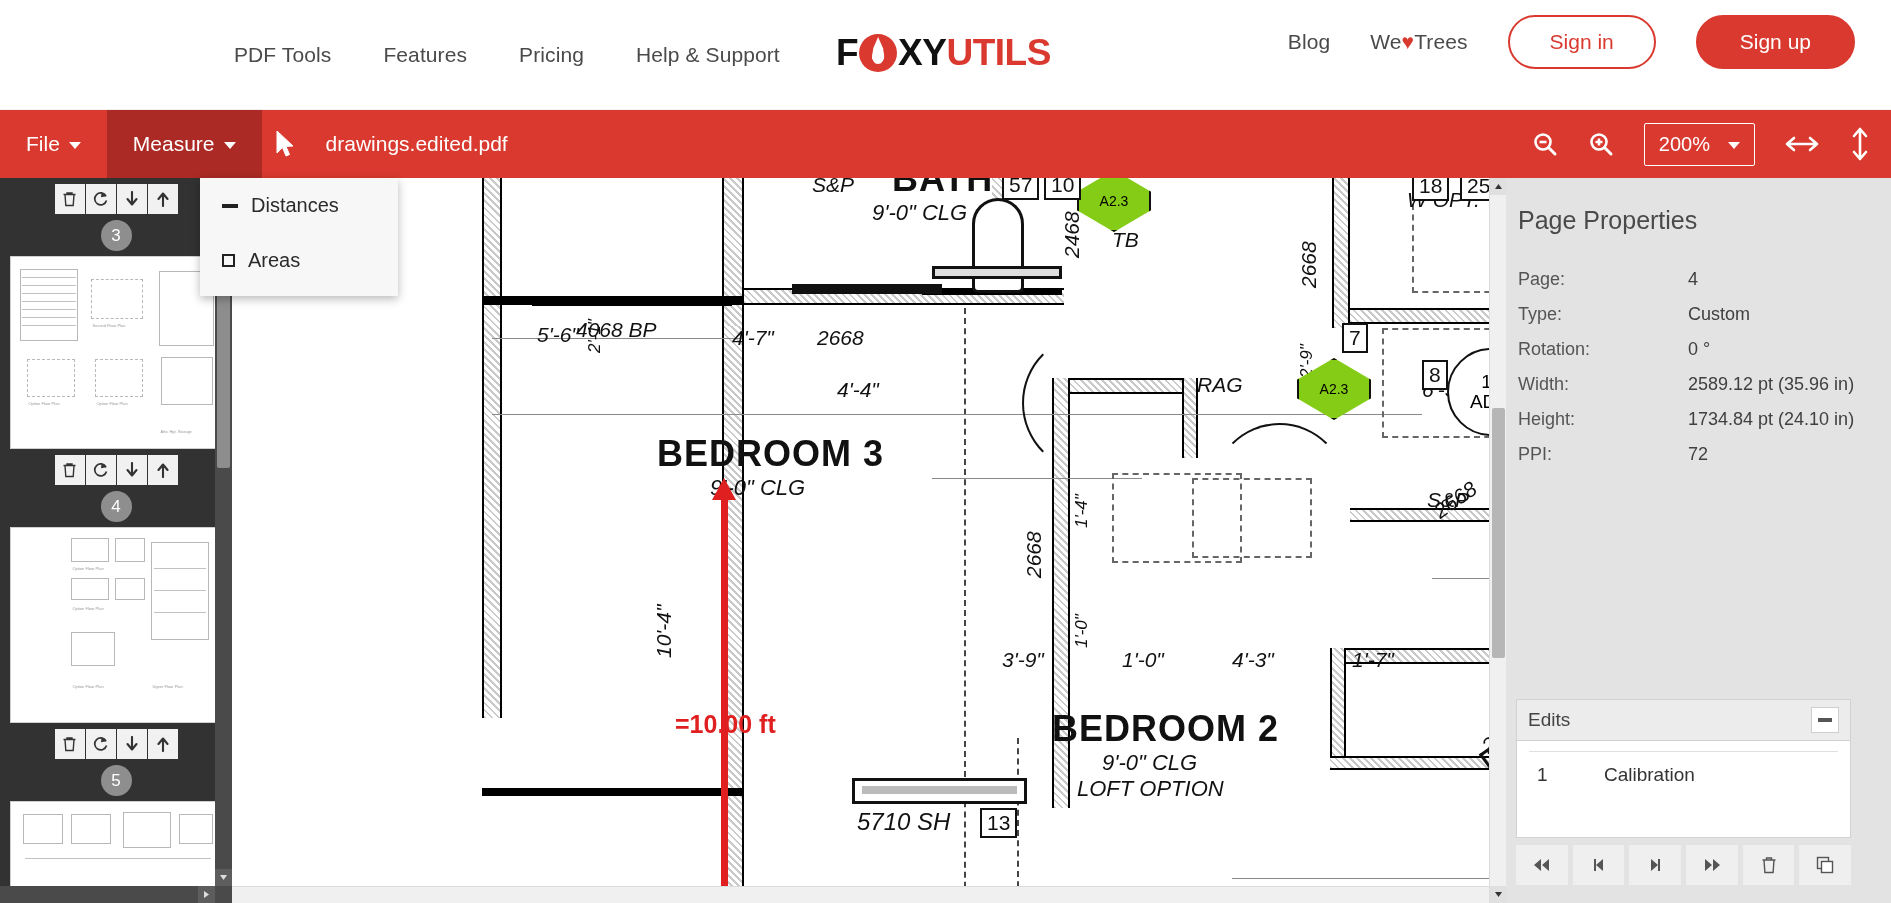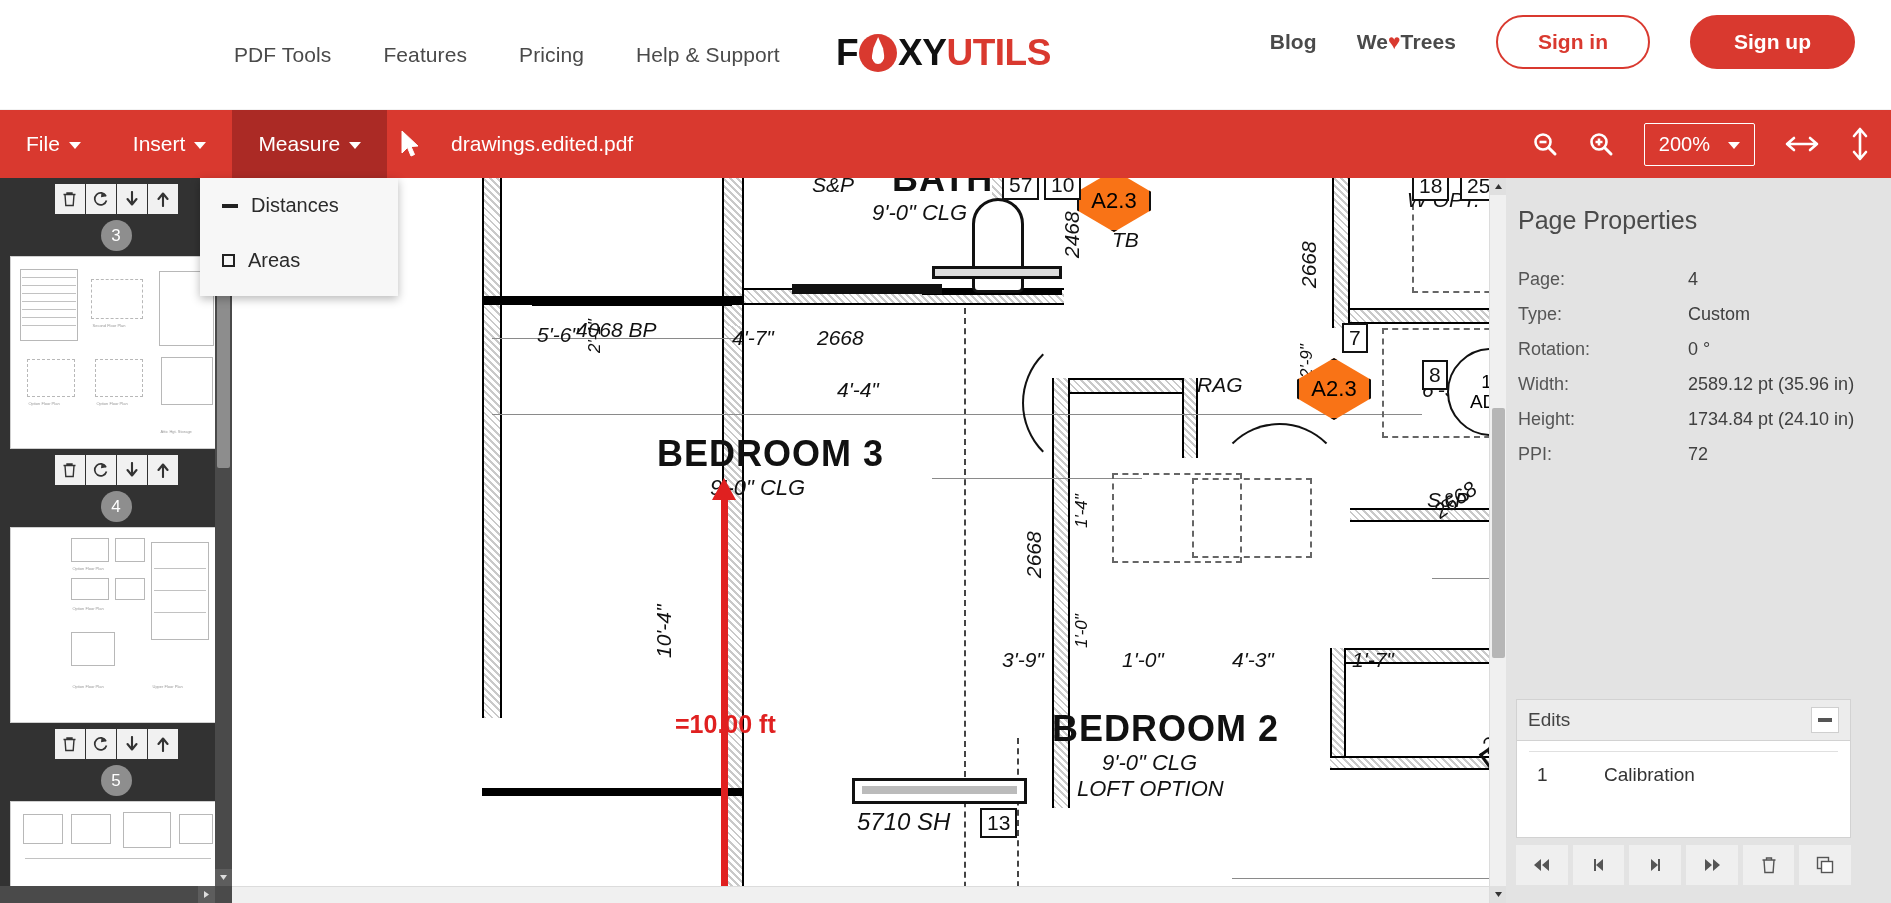--- a/index.html
+++ b/index.html
@@ -42,21 +42,21 @@
     transform: translateX(-50%);
     width: 13px; height: 27px;
     background: #fff;
     border-radius: 50% 50% 50% 50% / 68% 68% 32% 32%;
     clip-path: polygon(50% 0%, 88% 42%, 100% 78%, 76% 100%, 24% 100%, 0% 78%, 14% 40%);
   }
   .logo-xy { color: #111; }
   .logo-utils { color: #d9392f; }
   .nav-right {
     position: absolute; right: 36px; top: 0; height: 84px;
-    display: flex; align-items: center; gap: 40px; font-weight: bold;
+    display: flex; align-items: center; gap: 40px;
   }
   .btn-signin {
     border: 2px solid #d9392f; color: #d9392f;
     background: #fff; border-radius: 40px;
     padding: 13px 40px; font-size: 21px; cursor: pointer;
   }
   .btn-signup {
     background: #d9392f; color: #fff; border: 2px solid #d9392f;
     border-radius: 40px; padding: 13px 42px; font-size: 21px;
     cursor: pointer;
@@ -229,23 +229,23 @@
   .tagbox {
     border: 2px solid #111; padding: 1px 5px; font-size: 21px;
     background: #fff; color: #111;
   }
   .circ-tag {
     border: 2px solid #111; border-radius: 50%; background:#fff;
     display:flex; align-items:center; justify-content:center;
     font-size: 19px; flex-direction: column; line-height: 1.05;
   }
   .hex-tag {
-    border: 2px solid #111; background: #f97316;
+    border: 2px solid #111; background: #84cc16;
     display: flex; align-items: center; justify-content: center;
-    font-size: 22px;
+    font-size: 14px;
     clip-path: polygon(50% 0%, 100% 35%, 100% 65%, 50% 100%, 0% 65%, 0% 35%);
   }
   .door-arc {
     border: 2px solid #111; border-radius: 50%;
     border-top-color: transparent; border-right-color: transparent;
     border-bottom-color: transparent;
   }
   .rot90 { transform: rotate(-90deg); transform-origin: left top; }
 
   
@@ -331,24 +331,20 @@
     <span class="nav-link">Blog</span>
     <span class="nav-link"><span>We</span><span class="heart">♥</span><span>Trees</span></span>
     <span class="btn-signin">Sign in</span>
     <span class="btn-signup">Sign up</span>
   </div>
 </div>
 
 <div id="toolbar">
   <div class="tb-menu">
     <span>File</span>
-    <span class="caret-down"></span>
-  </div>
-  <div class="tb-menu">
-    <span>Insert</span>
     <span class="caret-down"></span>
   </div>
   <div class="tb-menu active">
     <span>Measure</span>
     <span class="caret-down"></span>
   </div>
   <div class="tb-cursor">
     <svg width="20" height="28" viewBox="0 0 20 28">
         <path d="M2 1 L2 23 L7.5 17.5 L11 26 L14.5 24.5 L11 16.5 L18 16 Z" fill="#fff" stroke="#fff" stroke-width="1"></path>
       </svg>

